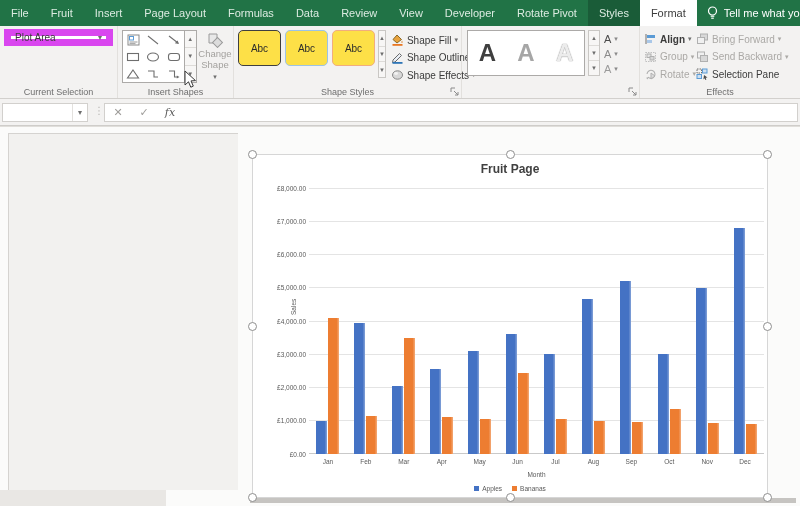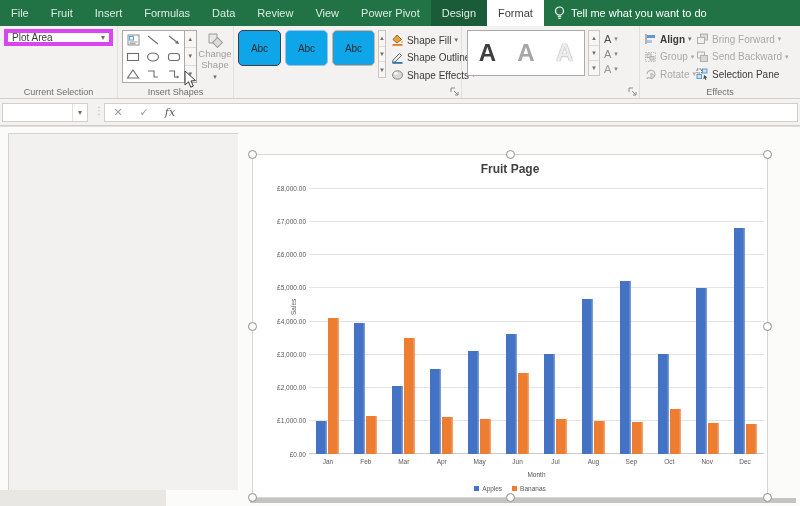--- a/index.html
+++ b/index.html
@@ -17,40 +17,40 @@
 
   
   .ribbon { position:absolute; left:0; top:26px; width:800px; height:73px; background:#f3f2f1; border-bottom:1px solid #d2d0cd; display:flex; }
   .rgroup { position:relative; height:100%; border-right:1px solid #e2e0dd; }
   .rgroup-label { position:absolute; bottom:1px; left:0; right:0; text-align:center; font-size:9px; color:#6e6e6e; white-space:nowrap; }
   .launcher { position:absolute; bottom:2px; right:2px; width:9px; height:9px; }
   .launcher svg { display:block; }
 
   
   .g-cursel { width:118px; padding:3px 4px 0 4px; }
-  .sel-box { height:17px; background:#fff; border:4px solid #d946ef; display:flex; align-items:center; font-size:10px; color:#3b3b3b; padding-left:4px; }
+  .sel-box { height:17px; background:#fff; border:7px solid #d946ef; display:flex; align-items:center; font-size:10px; color:#3b3b3b; padding-left:4px; }
   .sel-box .caret { margin-left:auto; padding:0 4px; color:#6e6e6e; font-size:8px; }
   .rrow { display:flex; align-items:center; gap:3px; height:16px; font-size:10px; color:#3b3b3b; white-space:nowrap; margin-top:1px; }
   .rrow .ricon { width:13px; height:12px; flex:0 0 13px; }
   .rrow .ricon svg { display:block; }
 
   
   .g-shapes { width:116px; display:flex; padding:4px 2px 0 4px; }
   .shape-gallery { width:66px; height:53px; background:#fff; border:1px solid #acaaa8; display:grid; grid-template-columns:repeat(3,1fr); grid-template-rows:repeat(3,1fr); }
   .shape-cell { display:flex; align-items:center; justify-content:center; }
   .gal-strip { width:13px; height:53px; border:1px solid #acaaa8; border-left:none; background:#f7f6f5; display:flex; flex-direction:column; }
   .gal-strip div { flex:1; display:flex; align-items:center; justify-content:center; font-size:6px; color:#6e6e6e; border-bottom:1px solid #dddbd8; }
   .gal-strip div:last-child { border-bottom:none; }
   .chg-shape { width:32px; margin-left:2px; display:flex; flex-direction:column; align-items:center; font-size:9.5px; color:#a3a19e; text-align:center; line-height:11px; padding-top:2px; }
   .chg-shape .caret { font-size:7px; }
 
   
   .g-sstyles { width:228px; display:flex; padding:4px 2px 0 4px; }
   .thumbs { display:flex; gap:4px; }
-  .abc { width:43px; height:36px; background:#0ea5e9; border-radius:5px; display:flex; align-items:center; justify-content:center; font-size:10px; color:#2b2b2b; }
+  .abc { width:43px; height:36px; background:#fde047; border-radius:5px; display:flex; align-items:center; justify-content:center; font-size:10px; color:#2b2b2b; }
   .abc.b-dark { border:1.5px solid #3f3f3f; }
   .abc.b-blue { border:1.5px solid #9cc3e6; }
   .abc.b-orange { border:1.5px solid #f1ad7e; }
   .vstrip { width:12px; height:48px; margin-left:3px; display:flex; flex-direction:column; border:1px solid #c9c7c4; background:#f7f6f5; }
   .vstrip div { flex:1; display:flex; align-items:center; justify-content:center; font-size:6px; color:#6e6e6e; border-bottom:1px solid #dddbd8; }
   .vstrip div:last-child { border-bottom:none; }
   .fx-col { display:flex; flex-direction:column; margin-left:5px; padding-top:1px; }
   .fx-col .rrow { height:16.5px; }
   .fx-col .caret { font-size:7px; color:#6e6e6e; }
 
@@ -115,26 +115,28 @@
 </head>
 <body>
 
 <div id="app">
 
   <div class="tabbar">
     <div style="display:flex">
         <div class="tab">File</div>
         <div class="tab">Fruit</div>
         <div class="tab">Insert</div>
+        <div class="tab">Page Layout</div>
         <div class="tab">Formulas</div>
         <div class="tab">Data</div>
         <div class="tab">Review</div>
         <div class="tab">View</div>
-        <div class="tab">Power Pivot</div>
-        <div class="tab contextual">Design</div>
+        <div class="tab">Developer</div>
+        <div class="tab">Rotate Pivot</div>
+        <div class="tab contextual">Styles</div>
         <div class="tab contextual active">Format</div>
       </div>
     <div class="tellme">
       <span class="bulb-icon">
         <svg width="11" height="14" viewBox="0 0 11 14">
             <circle cx="5.5" cy="5" r="4" fill="none" stroke="#fff" stroke-width="1.2"></circle>
             <line x1="3.7" y1="10.2" x2="7.3" y2="10.2" stroke="#fff" stroke-width="1.2"></line>
             <line x1="4.2" y1="12.2" x2="6.8" y2="12.2" stroke="#fff" stroke-width="1.2"></line>
           </svg>
       </span>
@@ -258,20 +260,21 @@
           <span class="ricon">
               <svg width="13" height="12" viewBox="0 0 13 12">
                 <ellipse cx="6.5" cy="6" rx="5" ry="4.2" fill="#d8d8d8" stroke="#8a8a8a"></ellipse>
                 <ellipse cx="5" cy="4.5" rx="2" ry="1.4" fill="#f2f2f2"></ellipse>
               </svg>
             </span>
           <span>Shape Effects</span>
           <span class="caret">▾</span>
         </div>
       </div>
+      <div class="rgroup-label">Shape Styles</div>
       <div class="launcher">
           <svg width="9" height="9" viewBox="0 0 9 9">
             <path d="M1 1 L1 5 M1 1 L5 1" stroke="#8a8a8a" fill="none"></path>
             <path d="M4 4 L8 8 M8 8 L8 5 M8 8 L5 8" stroke="#8a8a8a" fill="none"></path>
           </svg>
         </div>
     </div>
 
     <div class="rgroup g-wordart">
       <div class="wa-gallery">

